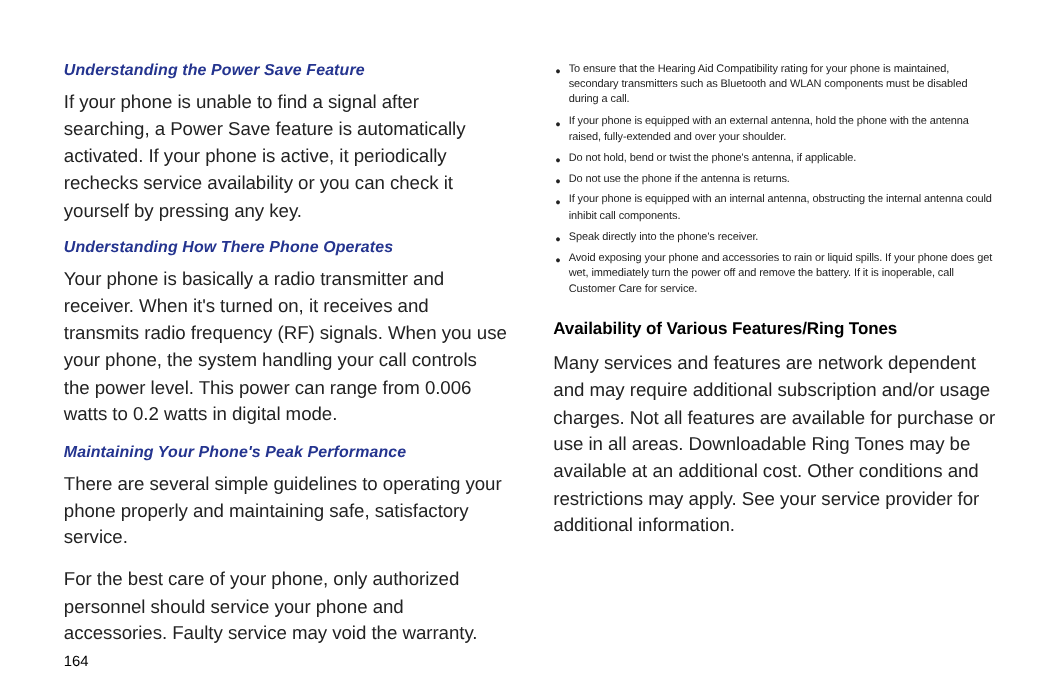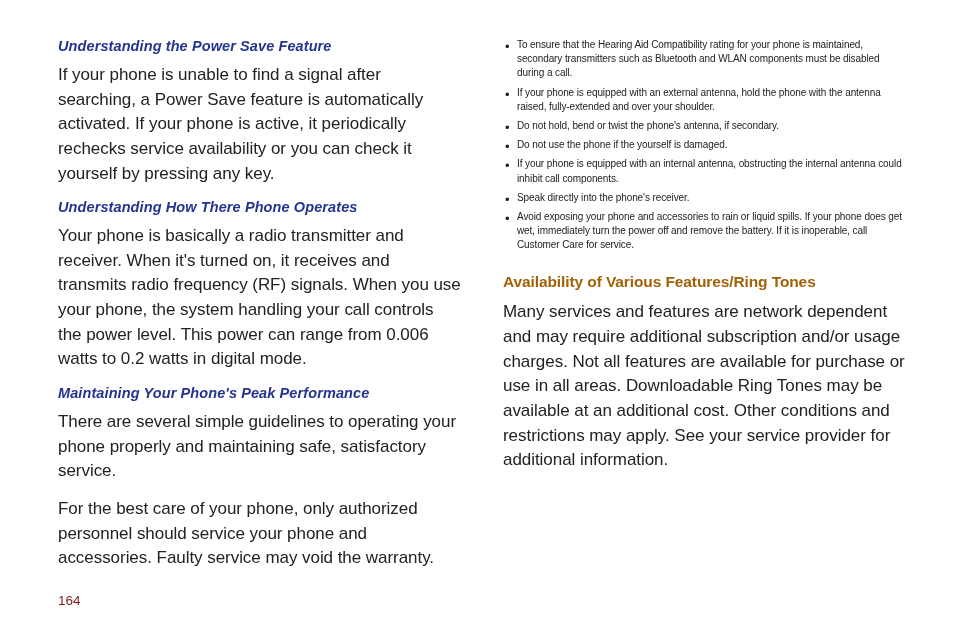--- a/index.html
+++ b/index.html
@@ -6,21 +6,21 @@
     margin: 0;
     padding: 0;
     width: 954px;
     height: 636px;
     font-family: Arial, Helvetica, sans-serif;
     background: #fff;
     color: #222;
   }
   .page {
     display: flex;
-    padding: 38px 48px 10px 58px;
+    padding: 56px 48px 10px 58px;
     gap: 42px;
     box-sizing: border-box;
   }
   .col {
     flex: 1;
     display: flex;
     flex-direction: column;
   }
   .subhead {
     font-weight: bold;
@@ -55,31 +55,31 @@
   }
   ul.bullets li:before {
     content: "•";
     position: absolute;
     left: 2px;
     top: 0;
     font-size: 13px;
   }
   .h2 {
     font-weight: bold;
-    color: #a16207;
+    color: #000000;
     font-size: 15.5px;
     margin: 4px 0 9px 0;
     letter-spacing: -0.1px;
   }
   .pagenum {
     position: absolute;
     left: 58px;
     bottom: 28px;
     font-size: 13.5px;
-    color: #7f1d1d;
+    color: #000000;
   }
 </style>
 </head>
 <body>
 
 <div class="page">
   <div class="col">
     <div class="subhead">Understanding the Power Save Feature</div>
     <div class="para indent">If your phone is unable to find a signal after searching, a Power Save feature is automatically activated. If your phone is active, it periodically rechecks service availability or you can check it yourself by pressing any key.</div>
 
@@ -88,22 +88,22 @@
 
     <div class="subhead">Maintaining Your Phone's Peak Performance</div>
     <div class="para indent">There are several simple guidelines to operating your phone properly and maintaining safe, satisfactory service.</div>
     <div class="para indent">For the best care of your phone, only authorized personnel should service your phone and accessories. Faulty service may void the warranty.</div>
   </div>
 
   <div class="col">
     <ul class="bullets">
       <li>To ensure that the Hearing Aid Compatibility rating for your phone is maintained, secondary transmitters such as Bluetooth and WLAN components must be disabled during a call.</li>
       <li>If your phone is equipped with an external antenna, hold the phone with the antenna raised, fully-extended and over your shoulder.</li>
-      <li>Do not hold, bend or twist the phone's antenna, if secondary.</li>
-      <li>Do not use the phone if the yourself is damaged.</li>
+      <li>Do not hold, bend or twist the phone's antenna, if applicable.</li>
+      <li>Do not use the phone if the antenna is returns.</li>
       <li>If your phone is equipped with an internal antenna, obstructing the internal antenna could inhibit call components.</li>
       <li>Speak directly into the phone's receiver.</li>
       <li>Avoid exposing your phone and accessories to rain or liquid spills. If your phone does get wet, immediately turn the power off and remove the battery. If it is inoperable, call Customer Care for service.</li>
     </ul>
     <div class="h2">Availability of Various Features/Ring Tones</div>
     <div class="para">Many services and features are network dependent and may require additional subscription and/or usage charges. Not all features are available for purchase or use in all areas. Downloadable Ring Tones may be available at an additional cost. Other conditions and restrictions may apply. See your service provider for additional information.</div>
   </div>
 </div>
 
 <div class="pagenum">164</div>

